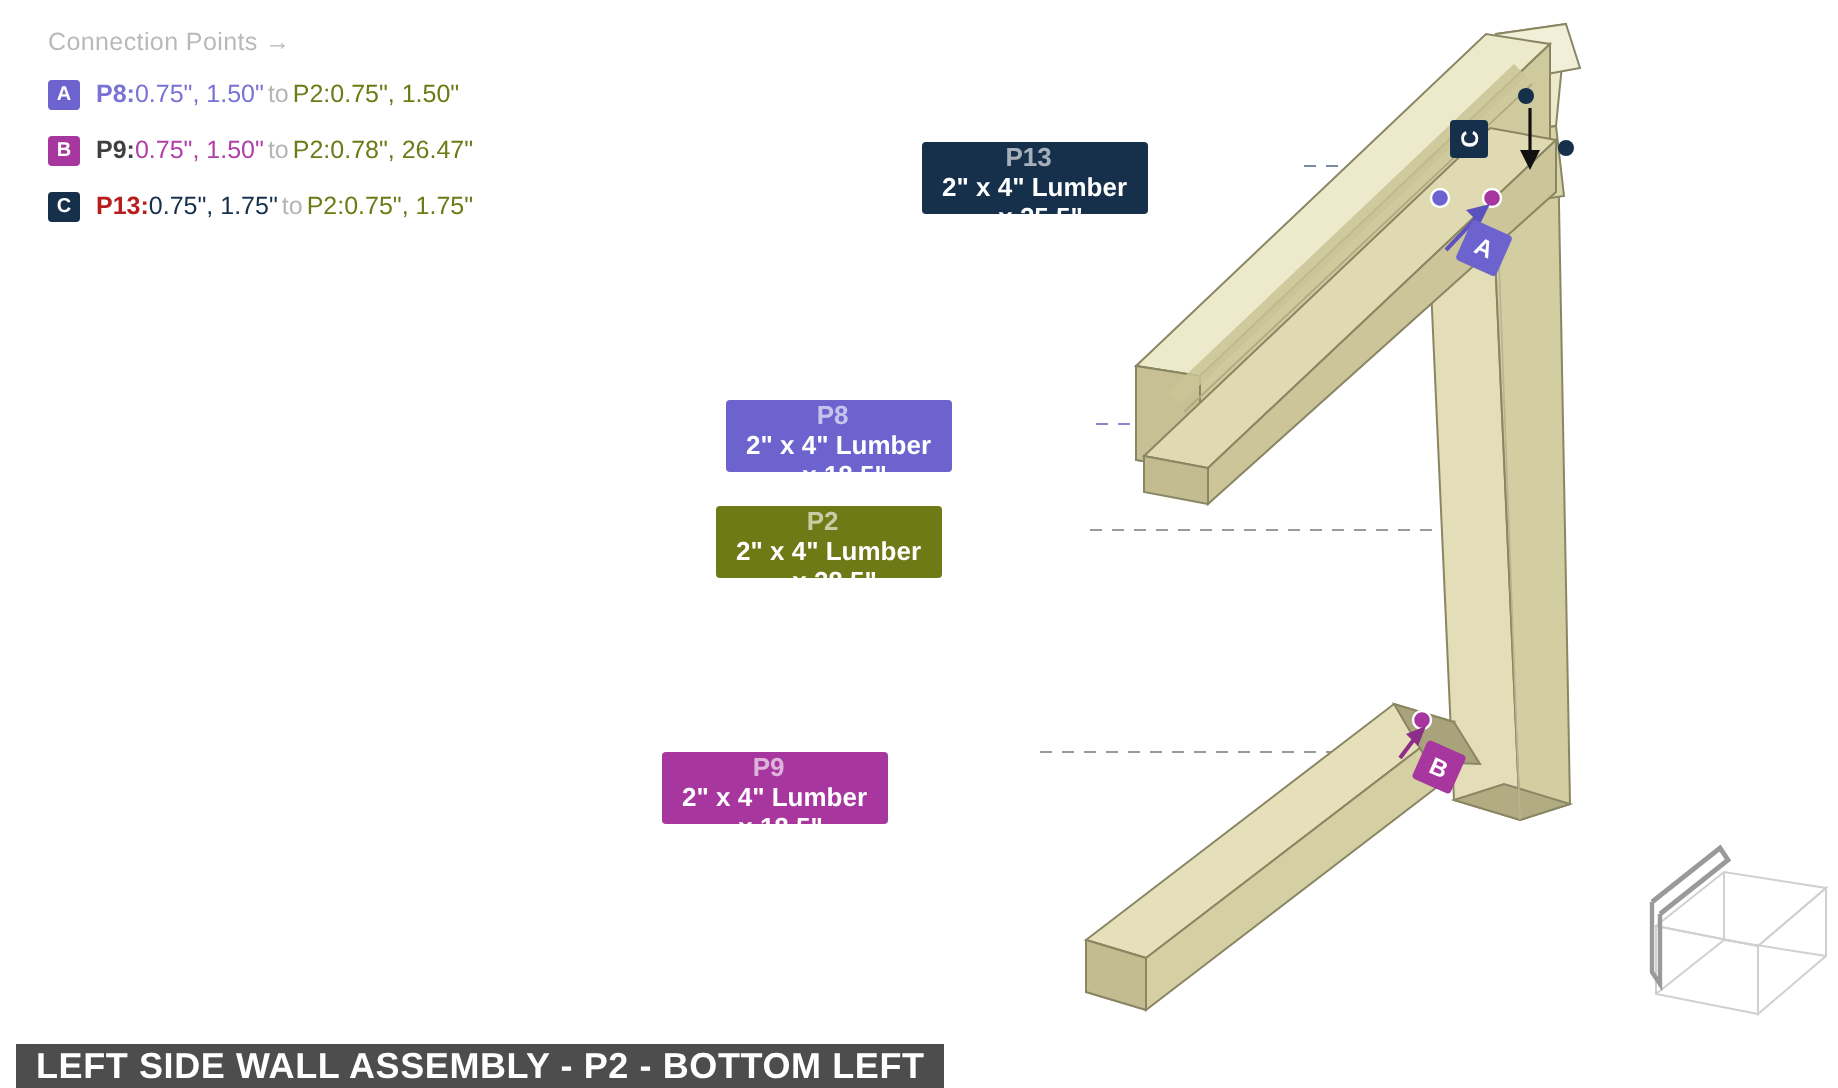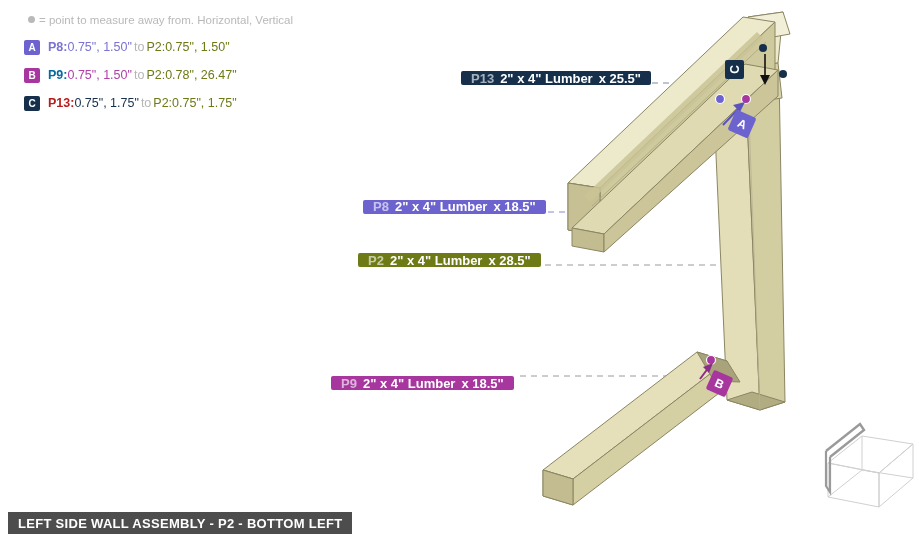--- a/index.html
+++ b/index.html
@@ -71,30 +71,31 @@
   }
   .legend-text .src-id { font-weight: bold; }
   .legend-text .src-val { font-weight: normal; }
   .legend-text .joinword { color: #b5b5b5; font-weight: normal; padding: 0 2px; }
   .legend-text .dst-id { font-weight: normal; color: #6e7a16; }
   .legend-text .dst-val { font-weight: normal; color: #6e7a16; }
 
   
   .callout {
     position: absolute;
-    height: 14px;
+    height: 36px;
     border-radius: 2px;
     display: flex;
     align-items: center;
     padding: 0 10px;
     color: #ffffff;
     font-size: 13px;
     font-weight: bold;
     white-space: nowrap;
     box-sizing: border-box;
+    flex-direction: column;
   }
   .callout .cid {
     opacity: .62;
     font-weight: bold;
     margin-right: 6px;
   }
   .callout .cdim { margin-left: 6px; }
 
   
   #drawing { position: absolute; left: 0; top: 0; width: 919px; height: 544px; pointer-events: none; }
@@ -109,53 +110,51 @@
     font-weight: bold;
     display: flex;
     align-items: center;
     justify-content: center;
   }
 
   
   #titlebar {
     position: absolute;
     left: 8px;
-    bottom: 10px;
+    bottom: 0;
     height: 22px;
     background: #4d4d4d;
     color: #ffffff;
-    font-size: 13px;
+    font-size: 18px;
     font-weight: bold;
     letter-spacing: .3px;
     display: flex;
     align-items: center;
     padding: 0 10px;
   }
 </style>
 </head>
 <body>
 
 <div id="legend">
 
-
-  <div id="legend-subtitle">
-    <span class="dot"></span><span>= point to measure away from. Horizontal, Vertical</span>
-  </div>
+  <div id="legend-title">Connection Points →</div>
+
 
   <div class="legend-row">
     <span class="legend-badge" style="background: rgb(108, 99, 207);">A</span>
     <span class="legend-text">
       <span class="src-id" style="color: rgb(122, 114, 212);">P8:</span><span class="src-val" style="color: rgb(122, 114, 212);">0.75", 1.50"</span><span class="joinword">to</span><span class="dst-id">P2:</span><span class="dst-val">0.75", 1.50"</span>
     </span>
   </div>
 
   <div class="legend-row">
     <span class="legend-badge" style="background: rgb(167, 55, 159);">B</span>
     <span class="legend-text">
-      <span class="src-id" style="color: #0369a1;">P9:</span><span class="src-val" style="color: rgb(176, 64, 168);">0.75", 1.50"</span><span class="joinword">to</span><span class="dst-id">P2:</span><span class="dst-val">0.78", 26.47"</span>
+      <span class="src-id" style="color: #404040;">P9:</span><span class="src-val" style="color: rgb(176, 64, 168);">0.75", 1.50"</span><span class="joinword">to</span><span class="dst-id">P2:</span><span class="dst-val">0.78", 26.47"</span>
     </span>
   </div>
 
   <div class="legend-row">
     <span class="legend-badge" style="background: rgb(22, 48, 76);">C</span>
     <span class="legend-text">
       <span class="src-id" style="color: #b91c1c;">P13:</span><span class="src-val" style="color: rgb(22, 48, 76);">0.75", 1.75"</span><span class="joinword">to</span><span class="dst-id">P2:</span><span class="dst-val">0.75", 1.75"</span>
     </span>
   </div>
 </div>
@@ -258,21 +257,21 @@
 <div class="mk-badge" style="left: 731px; top: 113px; transform: rotate(24deg); width: 22px; height: 22px; background: rgb(108, 99, 207);">A</div>
 
 <div class="mk-badge" style="left: 709px; top: 373px; transform: rotate(24deg); width: 21px; height: 21px; background: rgb(167, 55, 159);">B</div>
 
 <div class="callout" style="left: 461px; top: 71px; background: rgb(22, 48, 76);">
   <span class="cid">P13</span>
   <span>2" x 4" Lumber</span>
   <span class="cdim">x 25.5"</span>
 </div>
 
-<div class="callout" style="left: 363px; top: 200px; background: rgb(108, 99, 207); align-items: flex-end;">
+<div class="callout" style="left: 363px; top: 200px; background: rgb(108, 99, 207);">
   <span class="cid">P8</span>
   <span>2" x 4" Lumber</span>
   <span class="cdim">x 18.5"</span>
 </div>
 
 <div class="callout" style="left: 358px; top: 253px; background: rgb(110, 122, 22);">
   <span class="cid">P2</span>
   <span>2" x 4" Lumber</span>
   <span class="cdim">x 28.5"</span>
 </div>

